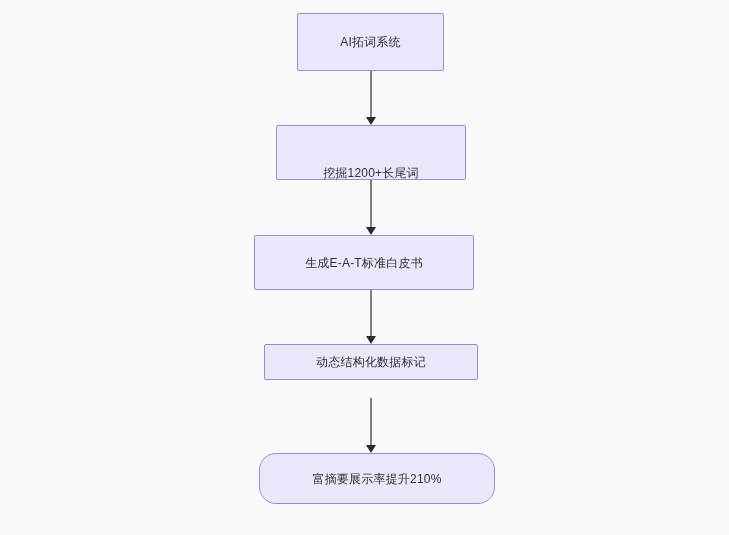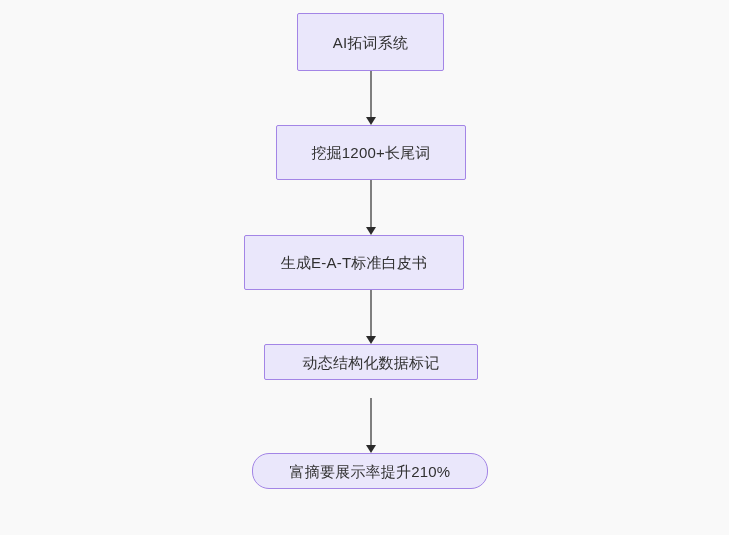--- a/index.html
+++ b/index.html
@@ -21,21 +21,21 @@
   .node {
     position: absolute;
     box-sizing: border-box;
     background: #eae7fb;
     border: 1.6px solid #a385e6;
     border-radius: 2px;
     display: flex;
     align-items: center;
     justify-content: center;
     color: #303030;
-    font-size: 15px;
+    font-size: 12px;
     line-height: 1;
     letter-spacing: 0.2px;
     white-space: nowrap;
   }
   .node-label {
     display: block;
   }
   .edge {
     position: absolute;
     width: 0;
@@ -79,29 +79,29 @@
 
   <div class="edge" style="left:370px; top:398px;">
     <div class="edge-line" style="height:47px;"></div>
     <div class="edge-arrow" style="left:-4px; top:47px;"></div>
   </div>
 
   <div class="node" style="left:297px; top:13px; width:147px; height:58px;">
     <span class="node-label">AI拓词系统</span>
   </div>
 
-  <div class="node" style="left:276px; top:125px; width:190px; height:55px;">
+  <div class="node" style="left:276px; top:125px; width:190px; height:55px;align-items:flex-end;">
     <span class="node-label">挖掘1200+长尾词</span>
   </div>
 
-  <div class="node" style="left:244px; top:235px; width:220px; height:55px;">
+  <div class="node" style="left:254px; top:235px; width:220px; height:55px;">
     <span class="node-label">生成E-A-T标准白皮书</span>
   </div>
 
   <div class="node" style="left:264px; top:344px; width:214px; height:36px;">
     <span class="node-label">动态结构化数据标记</span>
   </div>
 
-  <div class="node" style="left:252px; top:453px; width:236px; height:36px;border-radius:17px;">
+  <div class="node" style="left:259px; top:453px; width:236px; height:51px;border-radius:17px;">
     <span class="node-label">富摘要展示率提升210%</span>
   </div>
 
 </div>
 
 </body></html>

